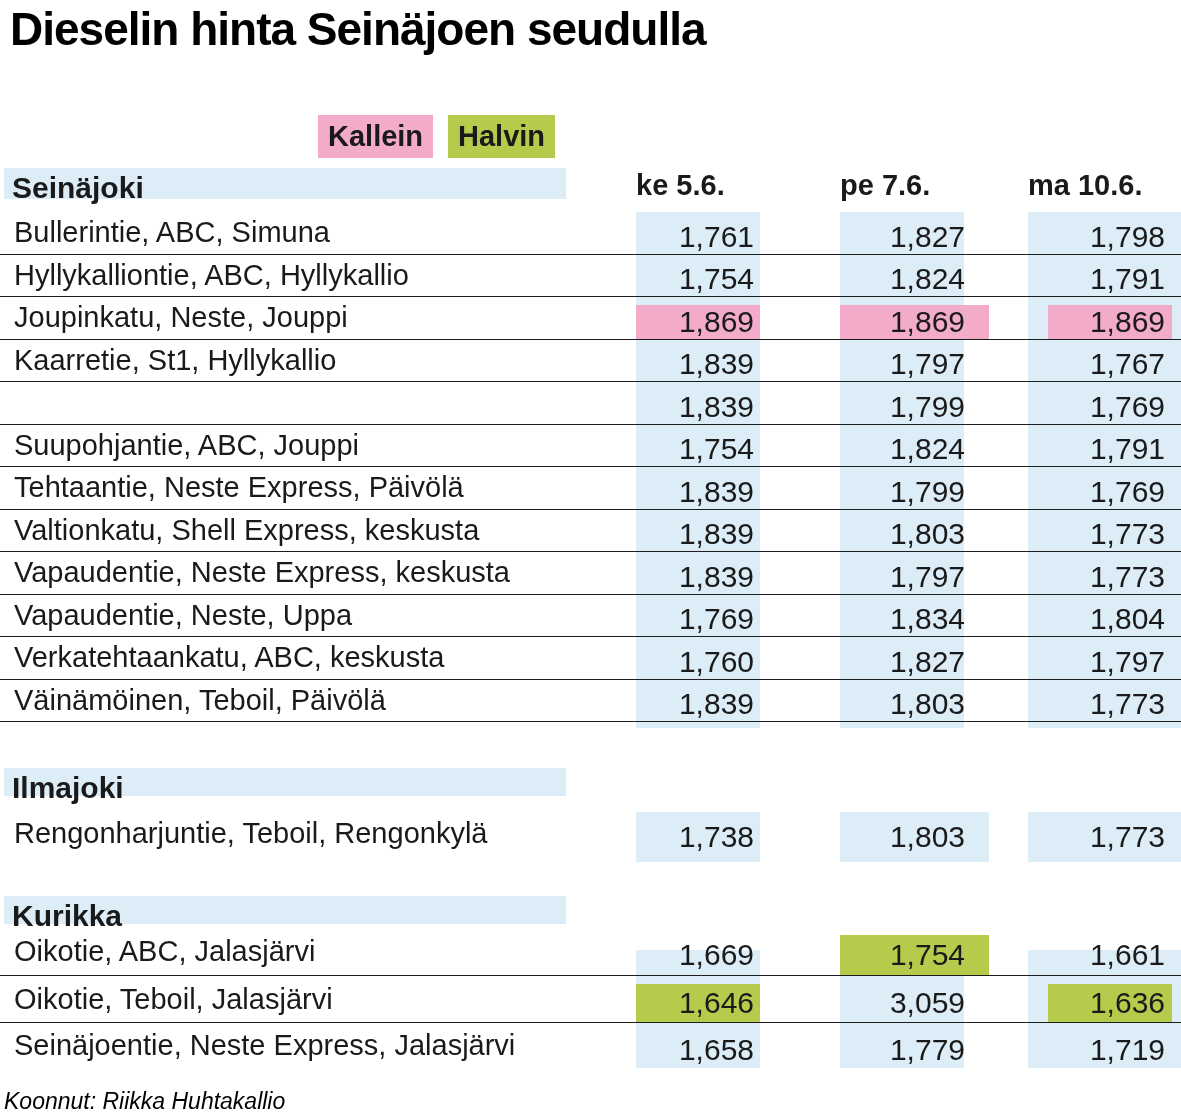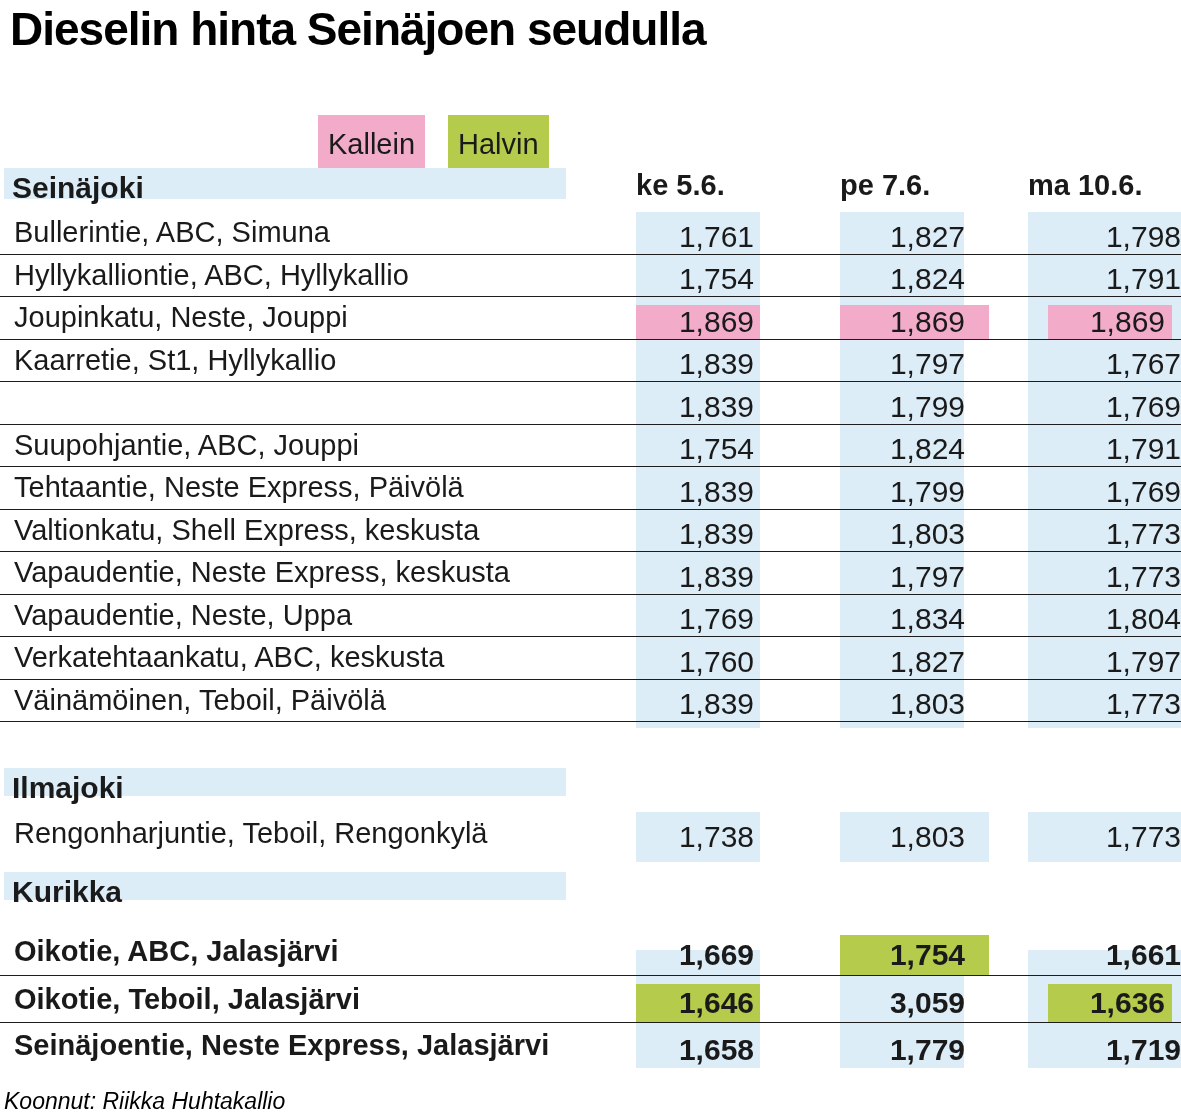--- a/index.html
+++ b/index.html
@@ -4,52 +4,52 @@
 <style>
   html,body{margin:0;padding:0;background:#fff;}
   #canvas{
     position:relative;width:1181px;height:1119px;background:#fff;overflow:hidden;
     font-family:"Liberation Sans",sans-serif;color:var(--text,#1a1a1a);
   }
   .abs{position:absolute;}
   
   #title{top:2px;left:10px;font-size:46px;font-weight:bold;letter-spacing:-1px;color:#000000;white-space:nowrap;}
   
-  .chip{top:115px;height:35px;line-height:35px;padding:12px 10px;font-size:29px;font-weight:normal;white-space:nowrap;}
+  .chip{top:115px;height:35px;line-height:35px;padding:4px 10px;font-size:29px;font-weight:bold;white-space:nowrap;}
   #chip-max{left:318px;background:var(--highlight-max,#f2abc8);}
   #chip-min{left:448px;background:var(--highlight-min,#b4cb4b);}
   
   .secbar{left:4px;width:562px;background:var(--cell-bg,#dcedf8);}
   .secbar span{position:absolute;left:8px;top:5px;font-size:30px;font-weight:bold;line-height:30px;white-space:nowrap;}
   #bar-seinajoki{top:168px;height:31px;}
   #bar-ilmajoki{top:768px;height:28px;}
-  #bar-kurikka{top:872px;height:28px;}
+  #bar-kurikka{top:896px;height:28px;}
   
   .dh{position:absolute;top:170px;height:31px;line-height:31px;font-size:29px;font-weight:bold;text-align:left;}
   .dh1{left:636px;width:124px;padding-right:2px;}
   .dh2{left:840px;width:124px;padding-right:4px;}
   .dh3{left:1028px;width:137px;}
   
   .rows{position:absolute;left:0;width:1181px;}
   #rows-seinajoki{top:212px;height:510px;}
-  #rows-kurikka{top:927px;height:141px;font-weight:bold;}
+  #rows-kurikka{top:927px;height:141px;}
   .band{position:absolute;background:var(--cell-bg,#dcedf8);z-index:0;}
   #rows-seinajoki .band{top:0;bottom:-6px;}
   #rows-kurikka .b1,#rows-kurikka .b3{top:23px;bottom:0;}
   #rows-kurikka .b2{top:49px;bottom:0;}
   .b1{left:636px;width:124px;}
   .b2{left:840px;width:124px;}
   .b3{left:1028px;width:153px;}
   
   .row{position:relative;z-index:1;box-sizing:border-box;height:42.5px;border-bottom:1.5px solid var(--line,#1d1d1e);}
   .station{position:absolute;left:14px;top:0;bottom:0;display:flex;align-items:center;font-size:29px;white-space:nowrap;}
   .c{position:absolute;top:0;bottom:0;display:flex;align-items:center;justify-content:flex-end;font-size:30px;box-sizing:border-box;margin-top:8px;}
   .c1{left:636px;width:124px;padding-right:6px;}
   .c2{left:840px;width:149px;padding-right:24px;}
-  .c3{left:1028px;width:153px;}
+  .c3{left:1028px;width:153px;padding-right:16px;}
   .c.max{background:var(--highlight-max,#f2abc8);}
   .c.min{background:var(--highlight-min,#b4cb4b);}
   .c3.max,.c3.min{left:1048px;width:124px;padding-right:7px;}
   .c.solid{background:var(--cell-bg,#dcedf8);}
   
   #row-ilmajoki{position:absolute;top:804px;left:0;width:1181px;height:58px;}
   #row-ilmajoki .station{font-size:29px;}
   
   #rows-kurikka .kr1{height:49px;}
   #rows-kurikka .kr2{height:47px;}

